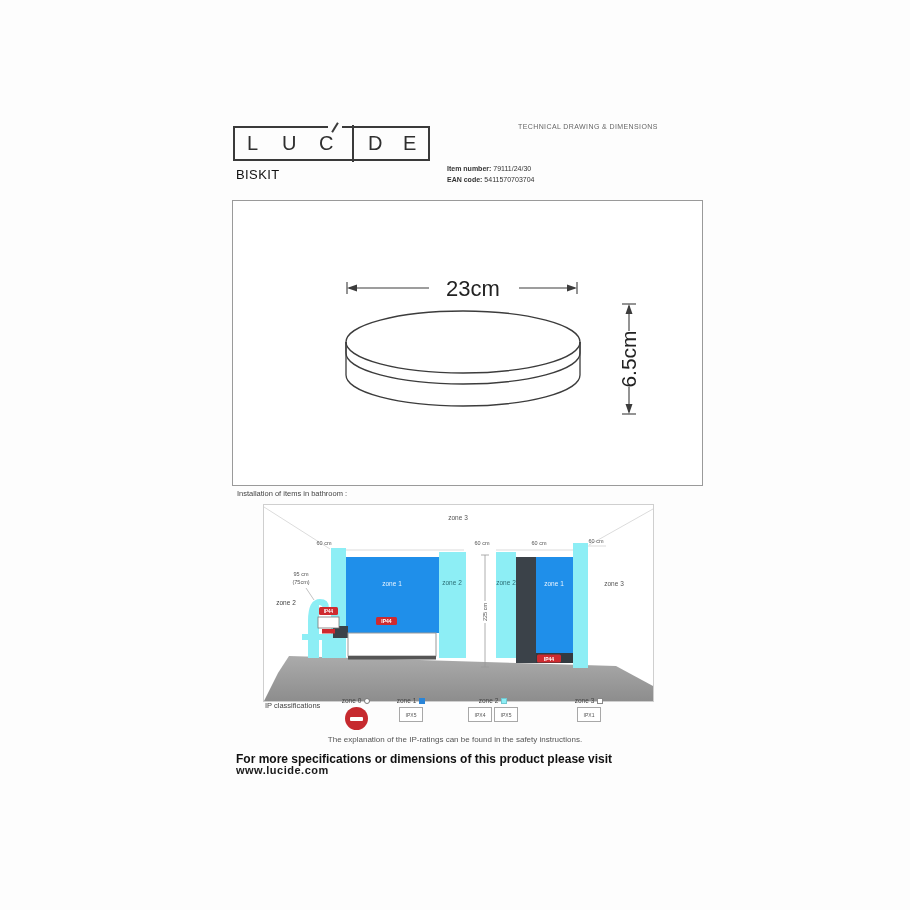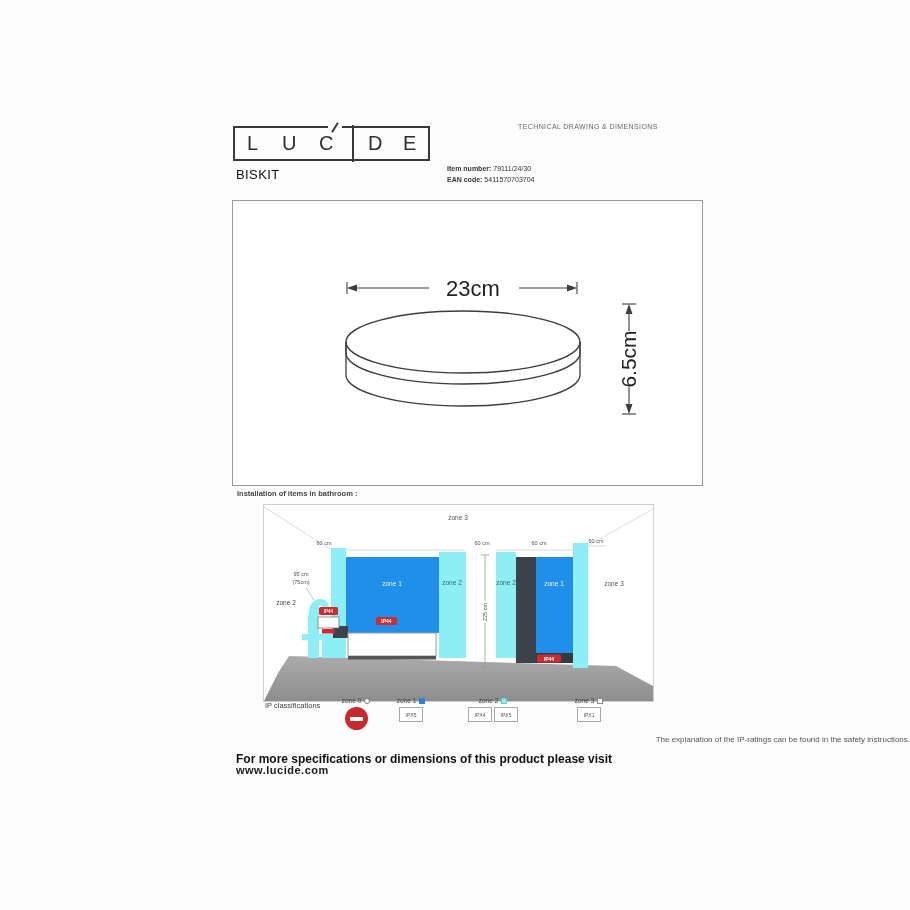--- a/index.html
+++ b/index.html
@@ -15,38 +15,38 @@
   .logo-accent i{position:absolute;left:6px;top:0;width:2px;height:11px;background:#3a3a3a;transform:rotate(32deg);}
   .doc-type{left:518px;top:123px;font-size:7px;letter-spacing:.4px;color:#666;}
   .product-name{left:236px;top:167px;font-size:13px;font-weight:normal;letter-spacing:.4px;color:#111;}
   .meta{left:447px;top:163px;font-size:7px;line-height:11px;color:#333;}
   .meta b{font-weight:600;}
 
   
   .drawing-box{left:232px;top:200px;width:449px;height:284px;border:1px solid #9a9a9a;background:#fff;padding-left:20px;}
 
   
-  .install-heading{left:237px;top:489px;font-size:7.5px;font-weight:700;color:#444;}
+  .install-heading{left:237px;top:489px;font-size:7.5px;font-weight:400;color:#444;}
   .bathroom-box{left:263px;top:504px;width:389px;height:196px;border:1px solid #cfcfcf;background:#fff;}
 
   
   .legend-title{left:265px;top:701px;font-size:7.5px;color:#444;}
   .legend-col{display:flex;flex-direction:column;align-items:center;gap:3px;top:697px;}
   .legend-zone{display:flex;align-items:center;gap:3px;font-size:6.5px;color:#444;white-space:nowrap;}
   .swatch{display:inline-block;width:6px;height:6px;box-sizing:border-box;}
   .swatch.circle{width:6px;height:6px;border:1px solid #777;border-radius:50%;background:#fff;}
   .swatch.blue{background:#2a85d8;}
   .swatch.cyan{background:#8deef5;border:1px solid #6fc9d2;}
   .swatch.outline{background:#fff;border:1px solid #888;}
   .no-entry{width:23px;height:23px;border-radius:50%;background:#c62a2f;position:relative;}
   .no-entry i{position:absolute;left:5px;top:9.5px;width:13px;height:4px;background:#fff;border-radius:1px;}
   .rating-row{display:flex;gap:2px;}
   .rating-box{width:22px;height:13px;border:1px solid #a8a8a8;background:#fff;display:flex;
               align-items:center;justify-content:center;font-size:5px;color:#555;}
-  .note{left:0;top:735px;width:910px;text-align:right;font-size:8px;color:#555;}
+  .note{left:0;top:735px;width:910px;text-align:center;font-size:8px;color:#555;}
 
   
   .visit-line{left:236px;top:752px;font-size:12px;font-weight:bold;color:#111;}
   .website{left:236px;top:764px;font-size:11px;font-weight:bold;letter-spacing:.5px;color:#1a1a1a;}
 
   svg text{font-family:"Liberation Sans",sans-serif;}
 </style>
 </head>
 <body>
 

